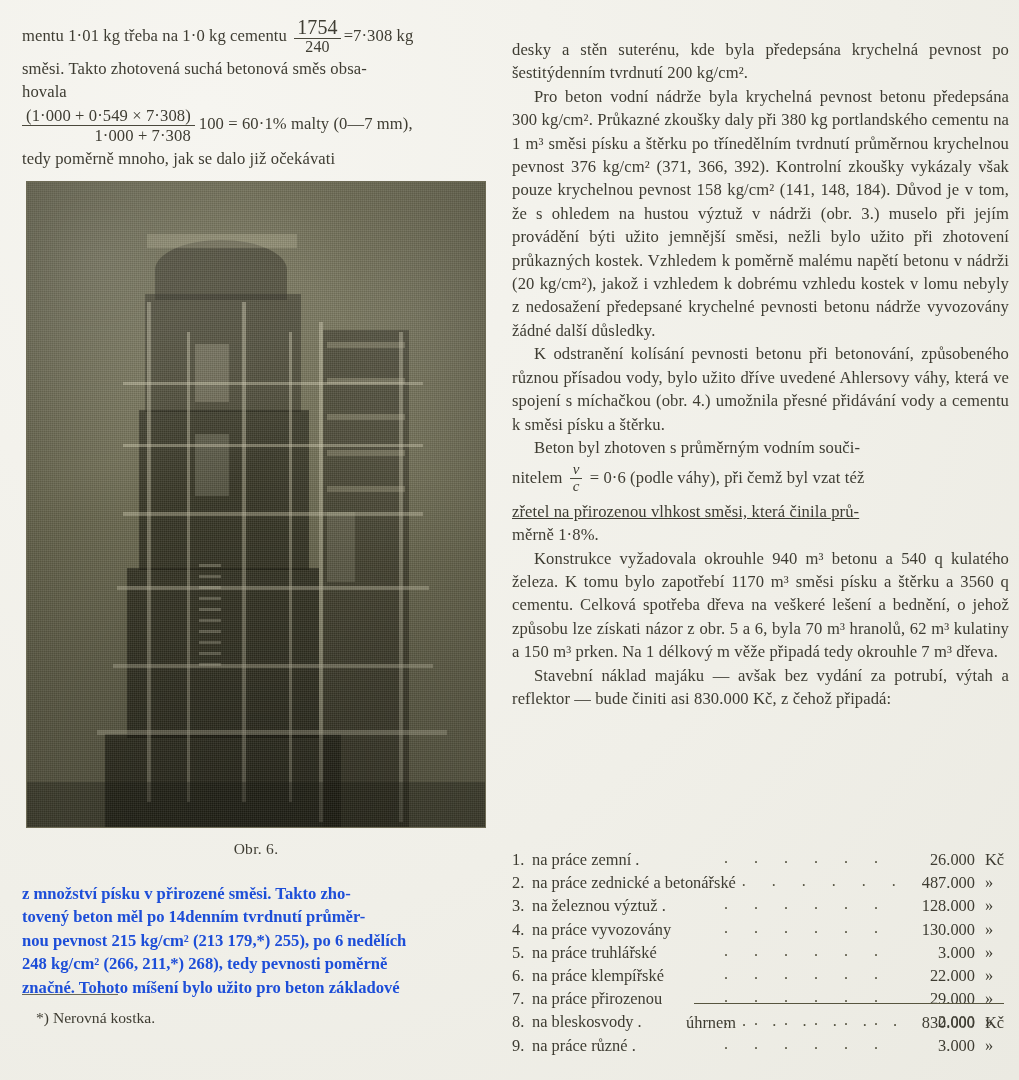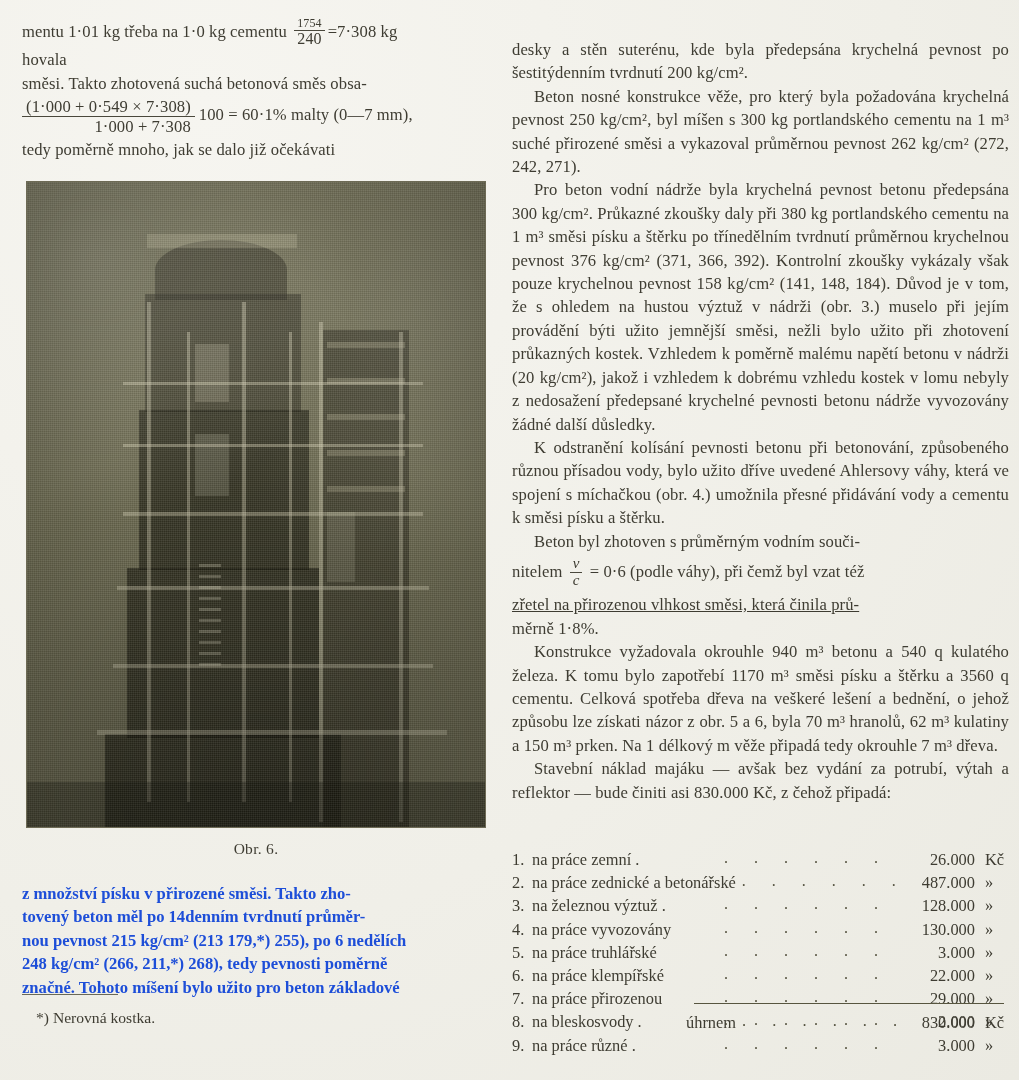--- a/index.html
+++ b/index.html
@@ -54,21 +54,21 @@
   }
   .frac {
     display: inline-block;
     vertical-align: middle;
     text-align: center;
     line-height: 1.05;
     margin: 0 3px;
     position: relative;
     top: -1px;
   }
-  .frac .num { display: block; padding: 0 3px; font-size: 12px; }
+  .frac .num { display: block; padding: 0 3px; font-size: 20px; }
   .frac .den { display: block; padding: 0 3px; border-top: 1.4px solid #4a483c; font-size: 16px; }
   .frac.small .num, .frac.small .den { font-size: 15px; }
   .frac.italic .num, .frac.italic .den { font-style: italic; }
 
   .bigfrac {
     display: inline-block;
     vertical-align: middle;
     text-align: center;
     line-height: 1.15;
     margin-right: 4px;
@@ -234,22 +234,22 @@
   <div id="paper-tint"></div>
 
   <div class="col left">
     <div class="formula-line">
       <span>mentu 1·01 kg třeba na 1·0 kg cementu</span>
       <span class="frac">
         <span class="num">1754</span>
         <span class="den">240</span>
       </span><span>=7·308 kg</span>
     </div>
+    <div class="formula-line">směsi. Takto zhotovená suchá betonová směs obsa-</div>
     <div class="formula-line">hovala</div>
-    <div class="formula-line">směsi. Takto zhotovená suchá betonová směs obsa-</div>
     <div class="formula-line" style="margin-top:2px;">
       <span class="bigfrac">
         <span class="num">(1·000 + 0·549 × 7·308)</span>
         <span class="den">1·000 + 7·308</span>
       </span><span>100 = 60·1% malty (0—7 mm),</span>
     </div>
     <div class="formula-line" style="margin-top:2px;">tedy poměrně mnoho, jak se dalo již očekávati</div>
   </div>
 
   <div id="figure">
@@ -305,21 +305,20 @@
     <div>nou pevnost 215 kg/cm² (213 179,*) 255), po 6 nedělích</div>
     <div>248 kg/cm² (266, 211,*) 268), tedy pevnosti poměrně</div>
     <div>značné. Tohoto míšení bylo užito pro beton základové</div>
   </div>
 
   <div id="footnote-rule"></div>
   <div id="footnote">*) Nerovná kostka.</div>
 
   <div class="col right">
     <p class="para noindent">desky a stěn suterénu, kde byla předepsána krychelná pevnost po šestitýdenním tvrdnutí 200 kg/cm².</p>
-    <p class="para">Beton nosné konstrukce věže, pro který byla požadována krychelná pevnost 250 kg/cm², byl míšen s 300 kg portlandského cementu na 1 m³ suché přirozené směsi a vykazoval průměrnou pevnost 262 kg/cm² (272, 242, 271).</p>
     <p class="para">Pro beton vodní nádrže byla krychelná pevnost betonu předepsána 300 kg/cm². Průkazné zkoušky daly při 380 kg portlandského cementu na 1 m³ směsi písku a štěrku po třínedělním tvrdnutí průměrnou krychelnou pevnost 376 kg/cm² (371, 366, 392). Kontrolní zkoušky vykázaly však pouze krychelnou pevnost 158 kg/cm² (141, 148, 184). Důvod je v tom, že s ohledem na hustou výztuž v nádrži (obr. 3.) muselo při jejím provádění býti užito jemnější směsi, nežli bylo užito při zhotovení průkazných kostek. Vzhledem k poměrně malému napětí betonu v nádrži (20 kg/cm²), jakož i vzhledem k dobrému vzhledu kostek v lomu nebyly z nedosažení předepsané krychelné pevnosti betonu nádrže vyvozovány žádné další důsledky.</p>
     <p class="para">K odstranění kolísání pevnosti betonu při betonování, způsobeného různou přísadou vody, bylo užito dříve uvedené Ahlersovy váhy, která ve spojení s míchačkou (obr. 4.) umožnila přesné přidávání vody a cementu k směsi písku a štěrku.</p>
 
     <div class="formula-line" style="text-indent:22px;">
       <span>Beton byl zhotoven s průměrným vodním souči-</span>
     </div>
     <div class="formula-line" style="margin-top:4px;">
       <span>nitelem</span>
       <span class="frac small italic">
         <span class="num">v</span>

